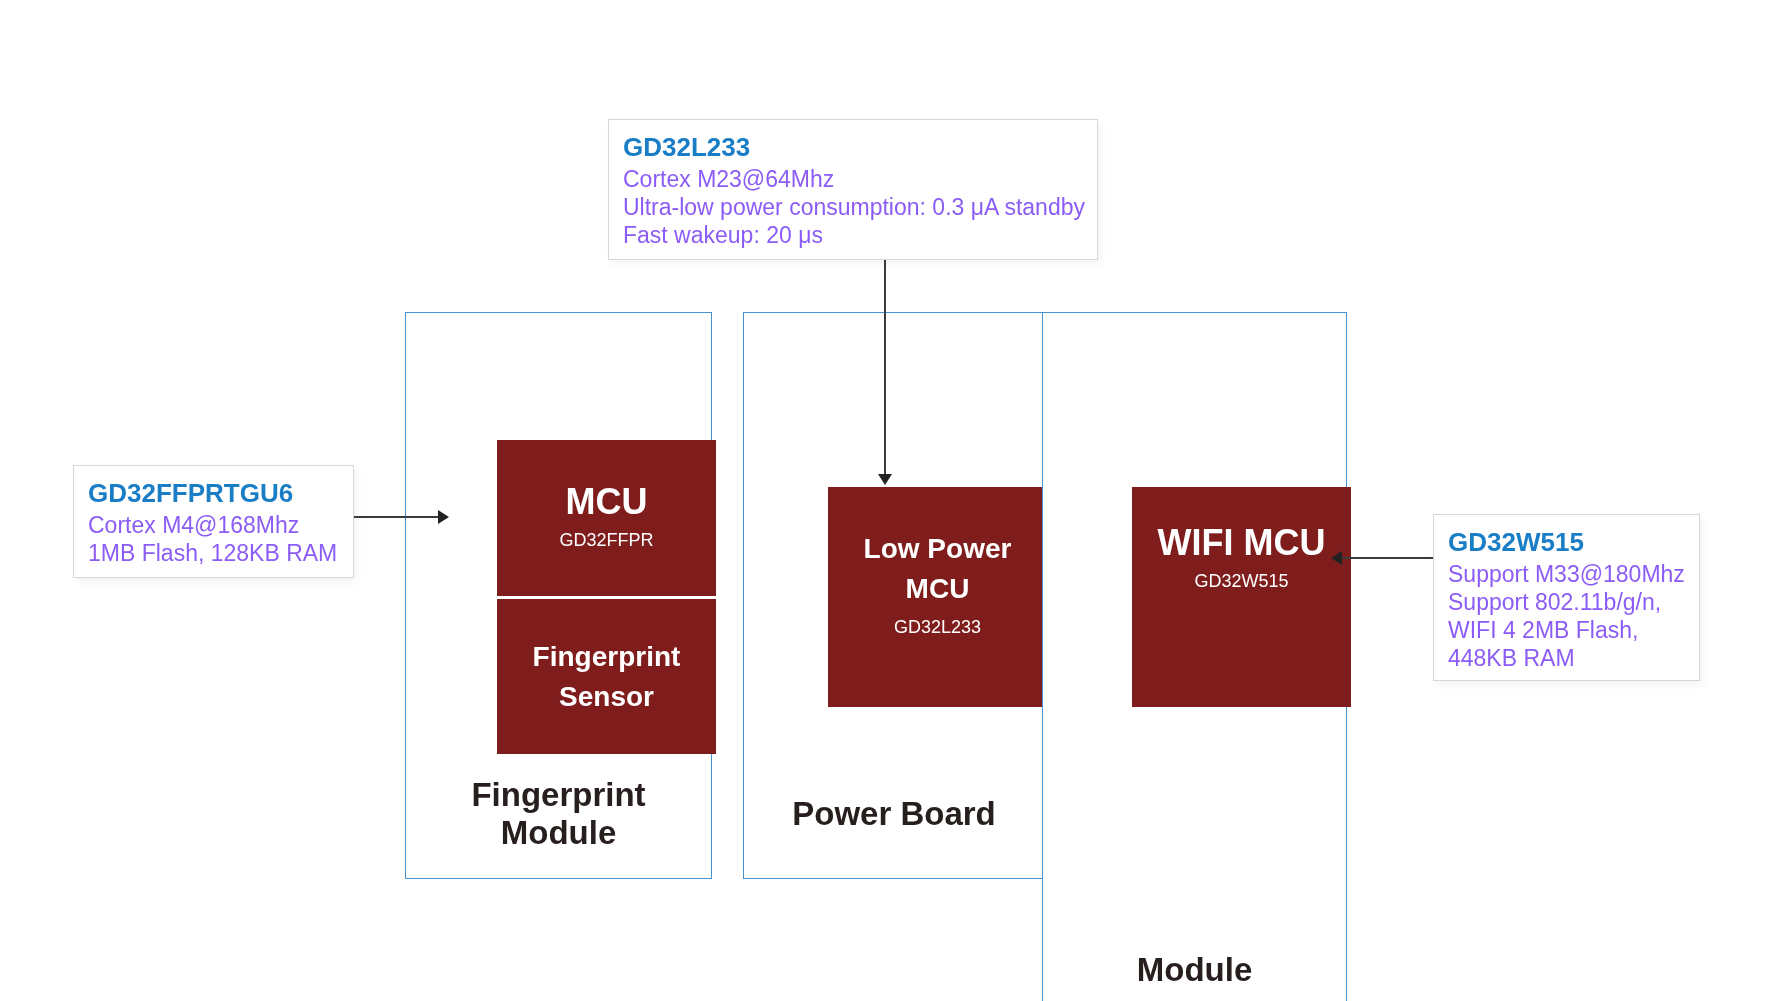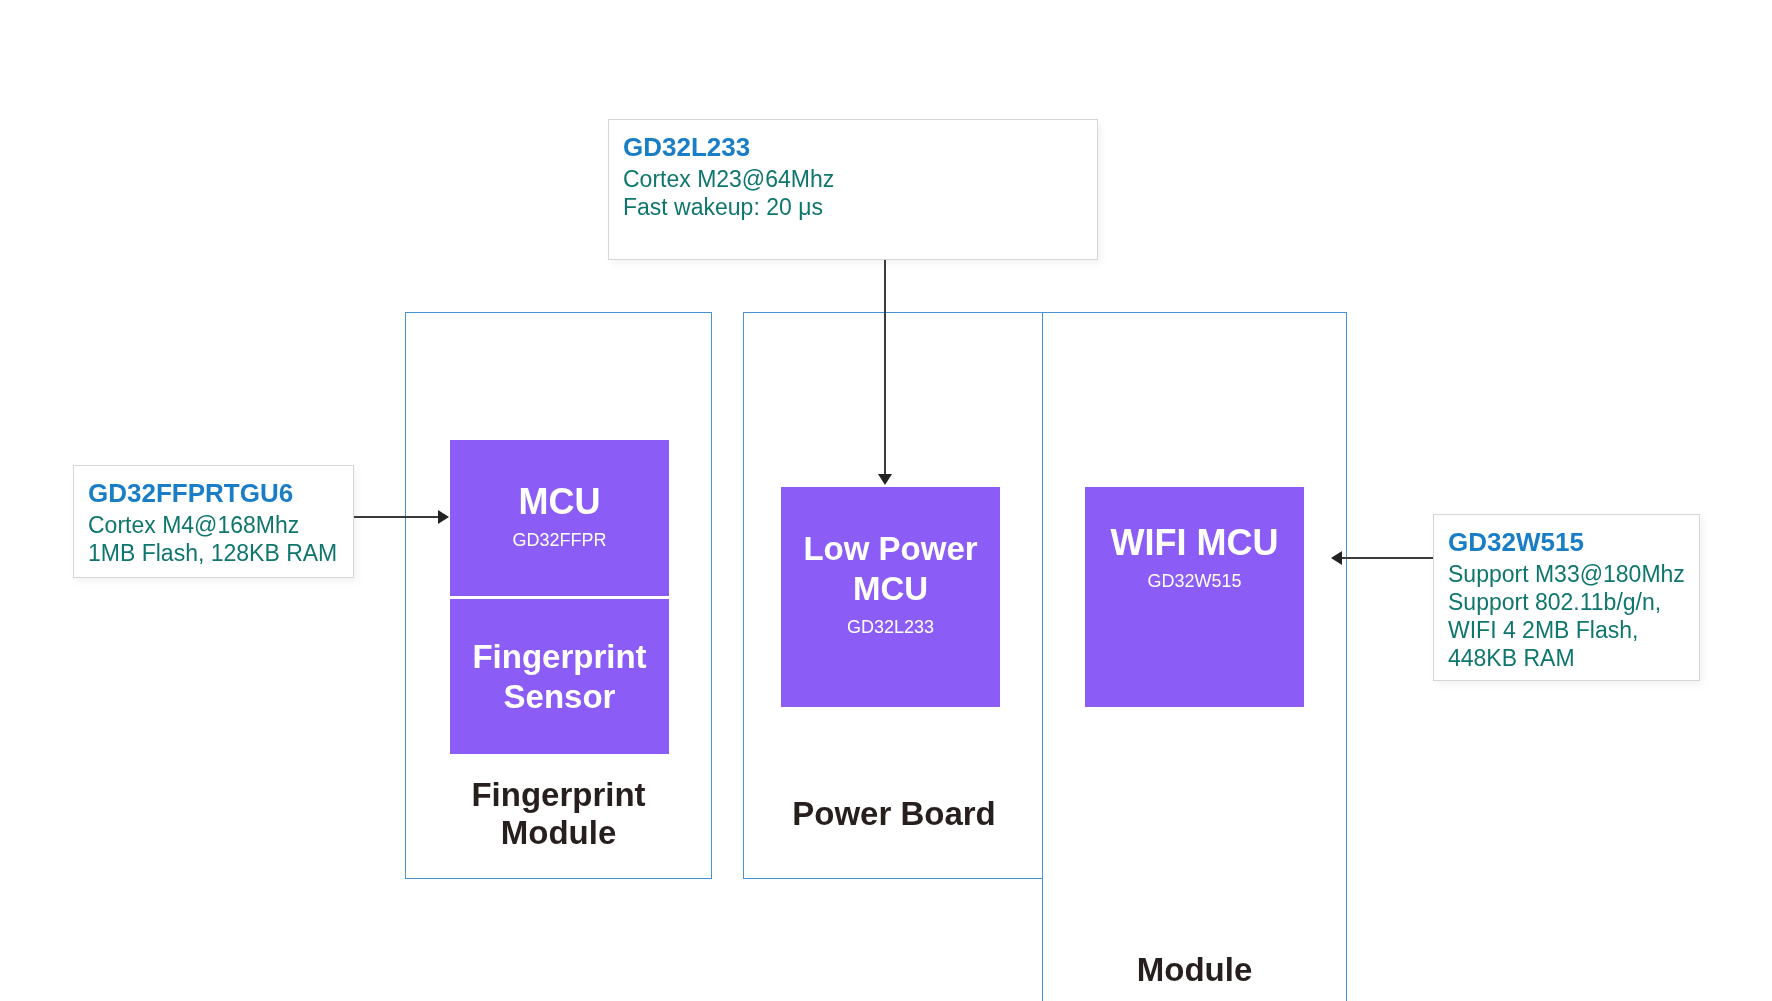--- a/index.html
+++ b/index.html
@@ -27,21 +27,21 @@
   }
   .callout-title {
     font-size: 26px;
     font-weight: bold;
     color: #1a7ec6;
     line-height: 32px;
     margin-bottom: 2px;
   }
   .callout-line {
     font-size: 23px;
-    color: #0f766e;
+    color: #8b5cf6;
     line-height: 28px;
     white-space: nowrap;
   }
   #callout-top   { left: 608px;  top: 119px; width: 490px; height: 141px; }
   #callout-left  { left: 73px;   top: 465px; width: 281px; height: 113px; }
   #callout-right { left: 1433px; top: 514px; width: 267px; height: 167px; }
 
   
   .module {
     position: absolute;
@@ -61,28 +61,29 @@
     font-size: 33px;
     line-height: 38px;
     color: #261f1d;
   }
   .module-label.two-line { bottom: 26px; }
   .module-label.one-line { bottom: 45px; }
 
   
   .chip {
     position: absolute;
-    background: #8b5cf6;
+    background: #7f1d1d;
     color: #ffffff;
     display: flex;
     flex-direction: column;
     align-items: center;
     justify-content: center;
     text-align: center;
     box-sizing: border-box;
+    margin-left: 47px;
   }
   #chip-fingerprint {
     left: 44px; top: 127px; width: 219px; height: 314px;
     display: block;
   }
   .chip-section {
     display: flex;
     flex-direction: column;
     align-items: center;
     justify-content: center;
@@ -94,21 +95,21 @@
 
   #chip-main { left: 37px; top: 174px; width: 219px; height: 220px; padding-bottom: 24px; }
   #chip-comm { left: 42px; top: 174px; width: 219px; height: 220px; padding-bottom: 76px; }
 
   .chip-title {
     font-size: 36px;
     font-weight: bold;
     line-height: 40px;
   }
   .chip-title-sm {
-    font-size: 33px;
+    font-size: 28px;
     font-weight: bold;
     line-height: 40px;
   }
   .chip-part {
     font-size: 18px;
     line-height: 30px;
     margin-top: 3px;
   }
 
   
@@ -134,20 +135,21 @@
                       border-right: 11px solid #222222; }
 </style>
 </head>
 <body>
 
 <div id="canvas">
 
   <div class="callout" id="callout-top">
     <div class="callout-title">GD32L233</div>
     <div class="callout-line">Cortex M23@64Mhz</div>
+    <div class="callout-line">Ultra-low power consumption: 0.3 μA standby</div>
     <div class="callout-line">Fast wakeup: 20 μs</div>
   </div>
 
   <div class="callout" id="callout-left">
     <div class="callout-title">GD32FFPRTGU6</div>
     <div class="callout-line">Cortex M4@168Mhz</div>
     <div class="callout-line">1MB Flash, 128KB RAM</div>
   </div>
 
   <div class="callout" id="callout-right">

